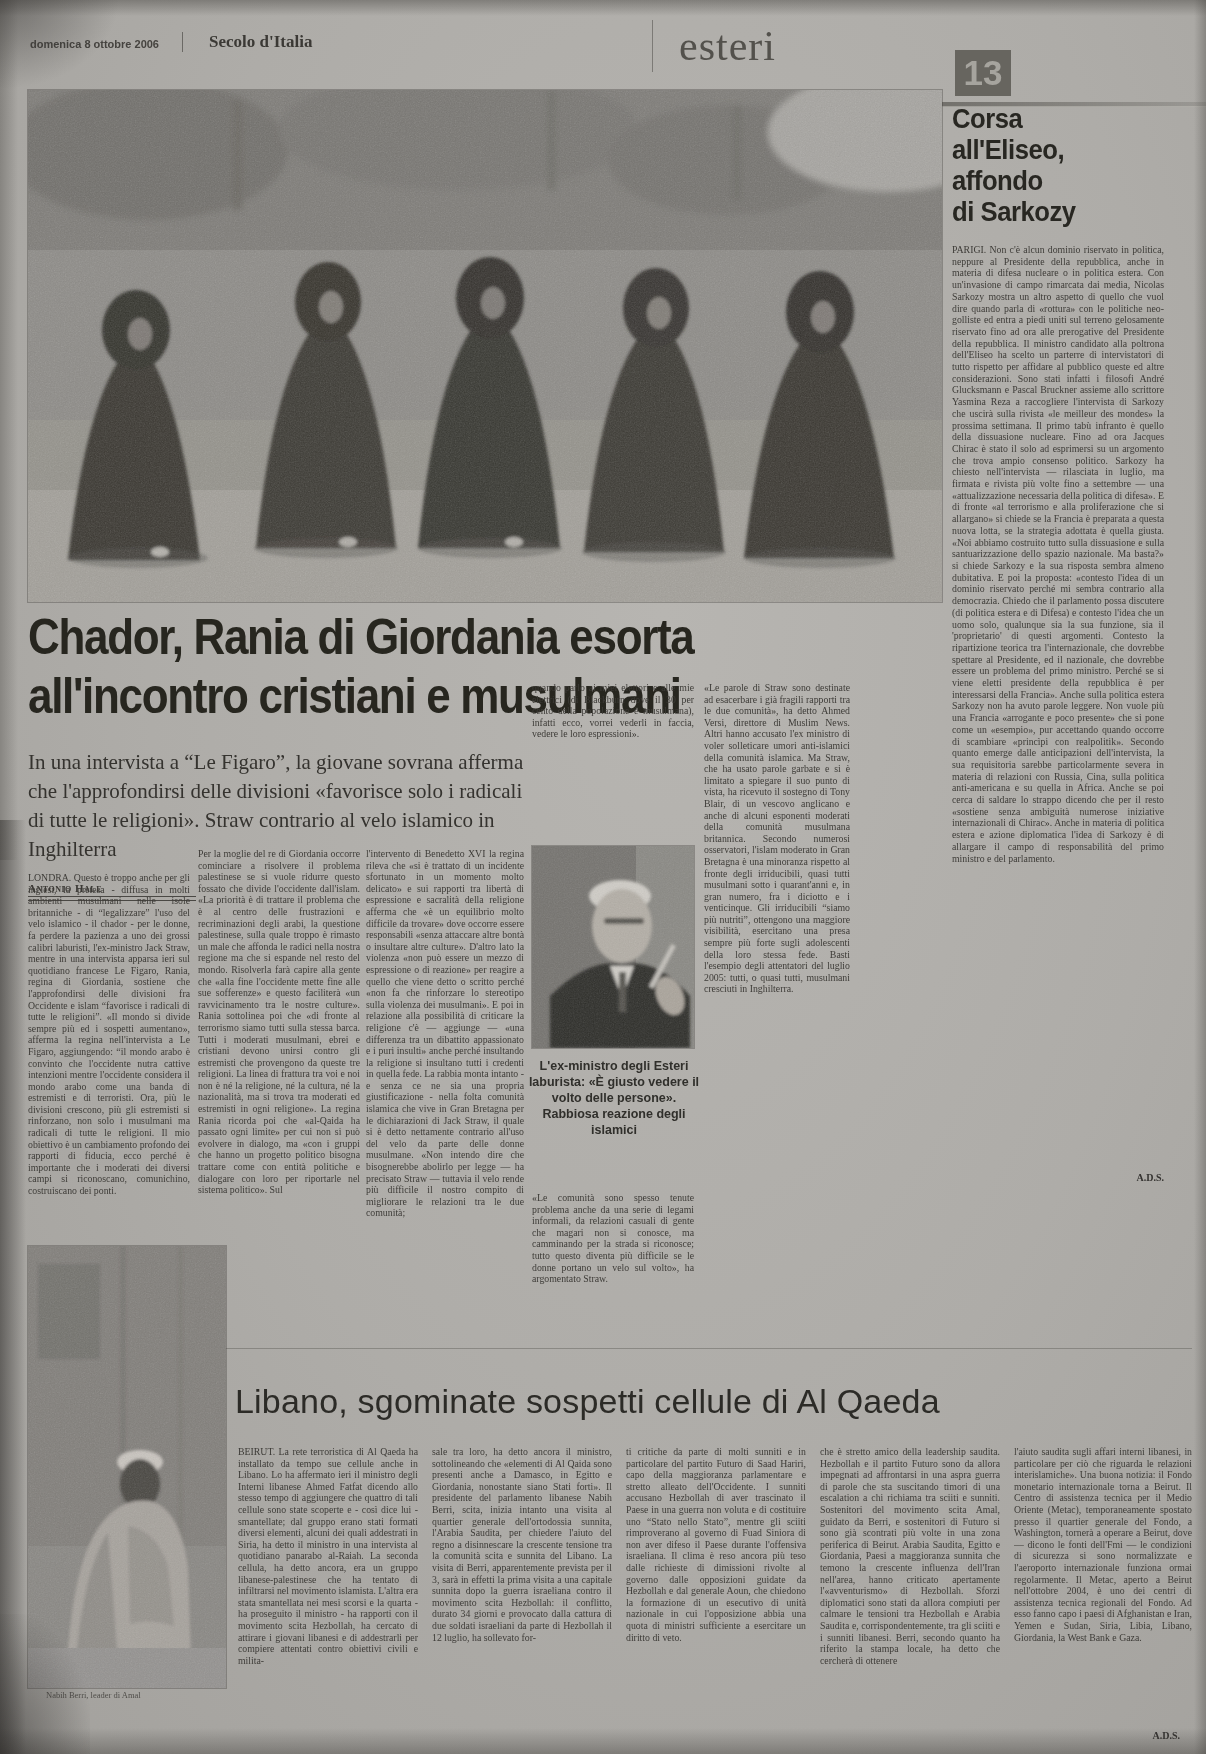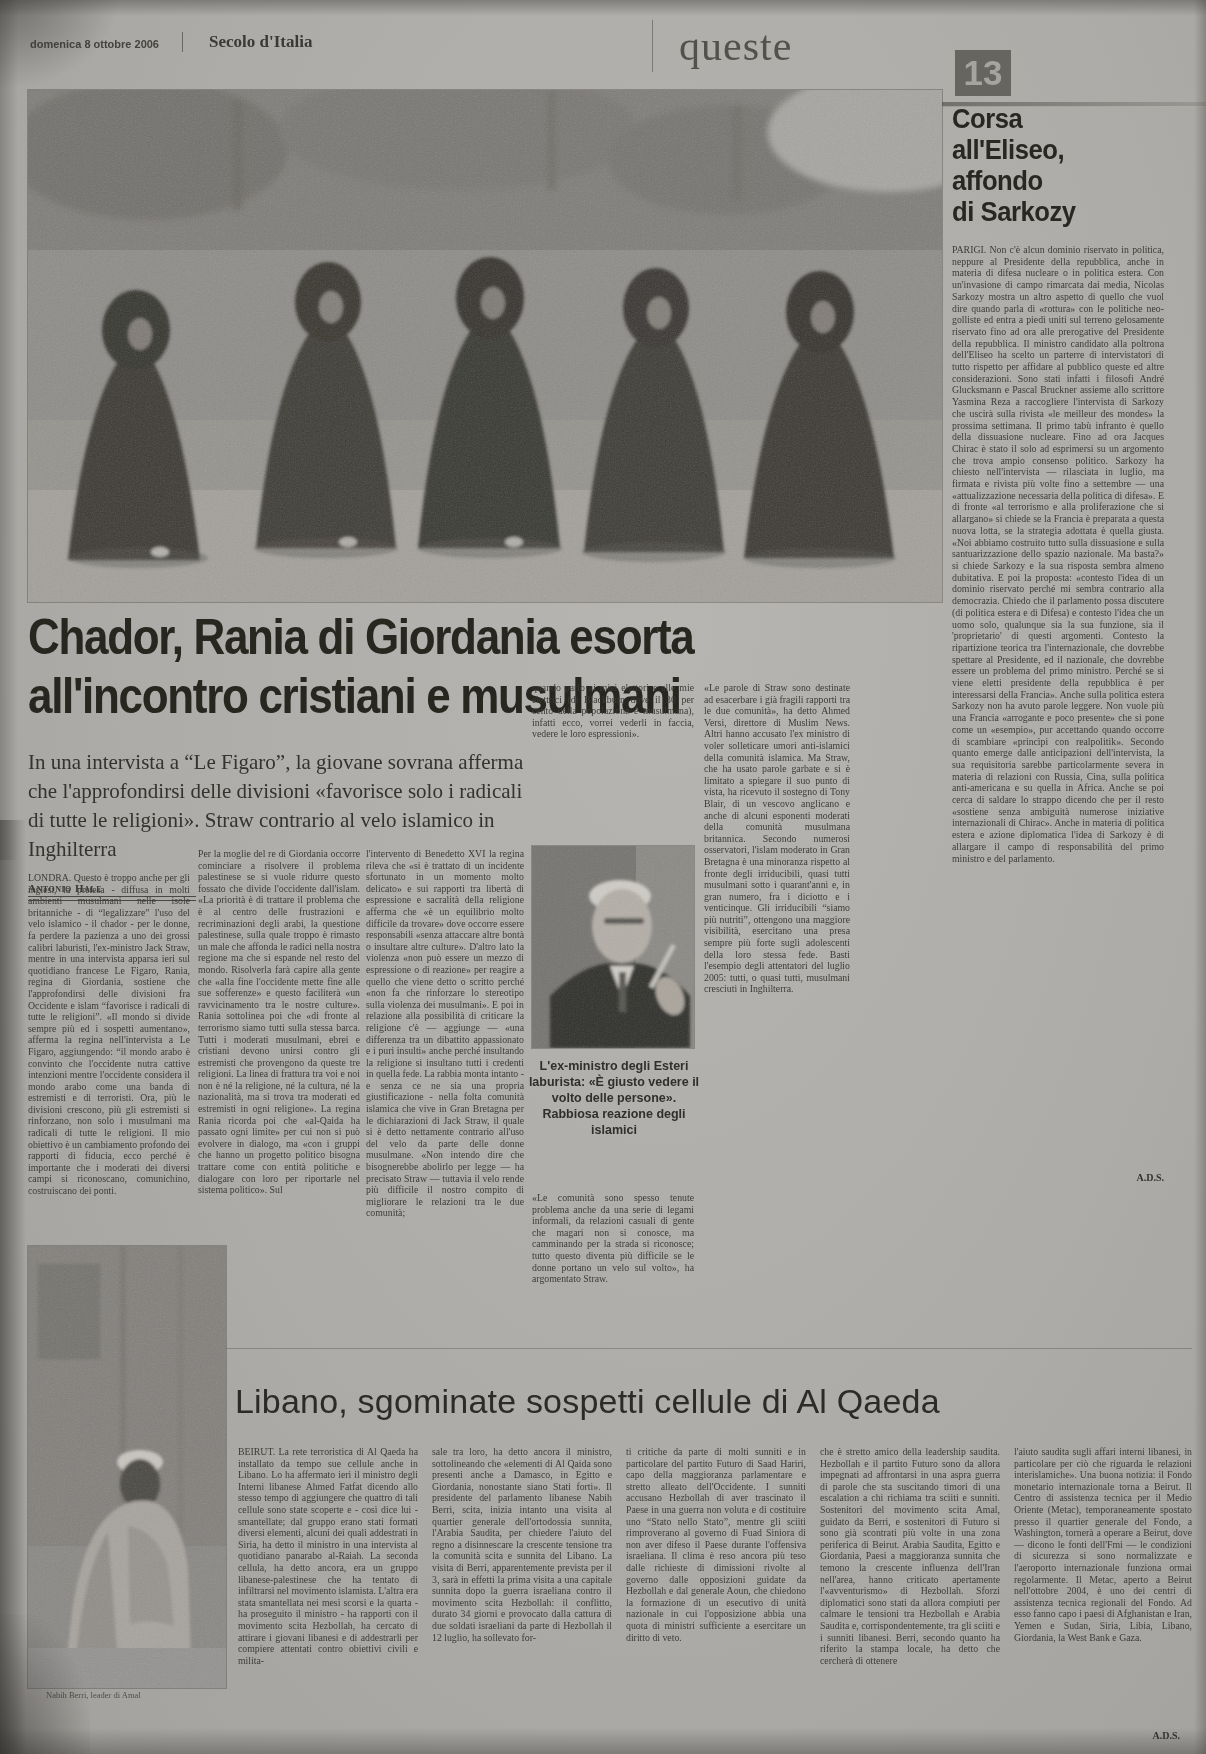--- a/index.html
+++ b/index.html
@@ -66,21 +66,21 @@
         </filter>
       <filter id="soft2">
           <feGaussianBlur stdDeviation="1.6"></feGaussianBlur>
         </filter>
     </defs>
   </svg>
 
   <div class="masthead">
     <span class="mh-date">domenica 8 ottobre 2006</span>
     <span class="mh-name">Secolo d'Italia</span>
-    <span class="mh-section">queste</span>
+    <span class="mh-section">esteri</span>
     <span class="mh-badge">13</span>
     <div class="mh-rule"></div>
   </div>
 
   <div class="photo" style="left:28px;top:90px;width:914px;height:512px;">
     <svg width="914" height="512" viewBox="0 0 914 512">
       <rect width="914" height="512" fill="#8e8c88"></rect>
       <rect width="914" height="160" fill="#7f7d79"></rect>
       <g filter="url(#soft3)" opacity=".8">
         <ellipse cx="120" cy="60" rx="140" ry="70" fill="#6f6d69"></ellipse>

